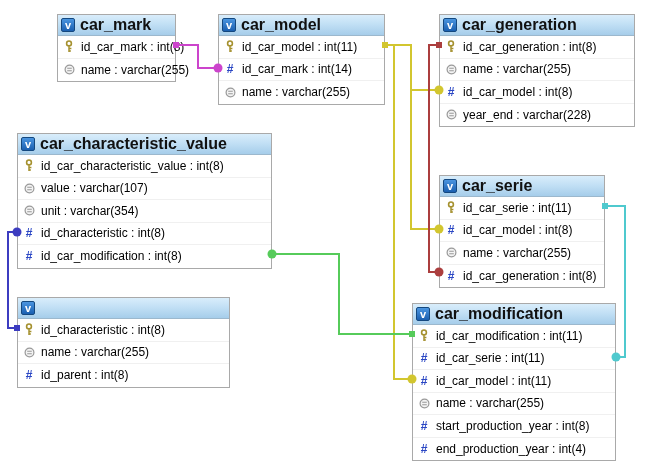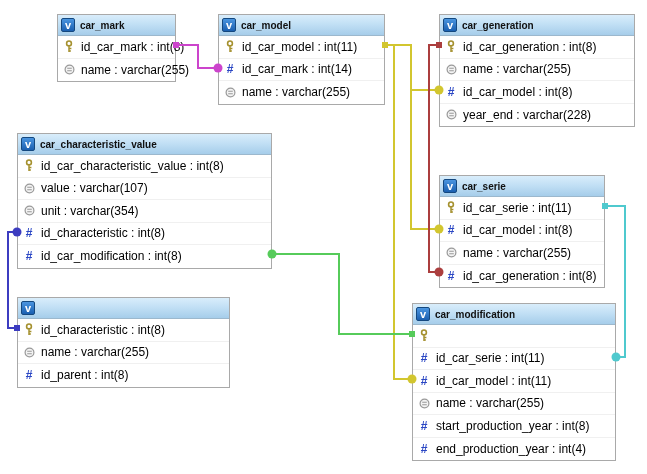--- a/index.html
+++ b/index.html
@@ -25,21 +25,21 @@
     cursor:move;
   }
   .vicon{
     width:14px;height:14px;margin:0 5px 0 3px;
     background:linear-gradient(to bottom,#4a95e0,#1a5fb0);
     border:1px solid #14487f;border-radius:2px;
     color:#ffffff;font-size:11px;font-weight:bold;
     line-height:13px;text-align:center;
     box-sizing:border-box;flex:0 0 auto;
   }
-  .ttitle{font-size:10px;font-weight:bold;color:#111;white-space:nowrap;}
+  .ttitle{font-size:16px;font-weight:bold;color:#111;white-space:nowrap;}
   .trow{
     height:22.5px;display:flex;align-items:center;
     padding-left:4px;white-space:nowrap;box-sizing:border-box;
   }
   .trow:not(:last-child){border-bottom:1px solid #f0f0f0;}
   .ficon{
     width:14px;height:14px;flex:0 0 auto;
     display:inline-flex;align-items:center;justify-content:center;
     font-size:12px;font-weight:bold;
   }
@@ -269,20 +269,21 @@
           <span class="vicon">v</span>
           <span class="ttitle">car_modification</span>
         </div>
         <div class="trow">
           <span class="ficon key">
             <svg width="12" height="13" viewBox="0 0 12 13">
               <circle cx="6" cy="3.4" r="2.4" fill="none" stroke="#a5912f" stroke-width="1.6"></circle>
               <path d="M6 5.8 V12 M6 8.6 h2.4 M6 11 h1.9" fill="none" stroke="#a5912f" stroke-width="1.5"></path>
             </svg>
           </span>
+          <span class="ftext">id_car_modification : int(11)</span>
         </div>
         <div class="trow">
           <span class="ficon numeric">#</span>
           <span class="ftext">id_car_serie : int(11)</span>
         </div>
         <div class="trow">
           <span class="ficon numeric">#</span>
           <span class="ftext">id_car_model : int(11)</span>
         </div>
         <div class="trow">

